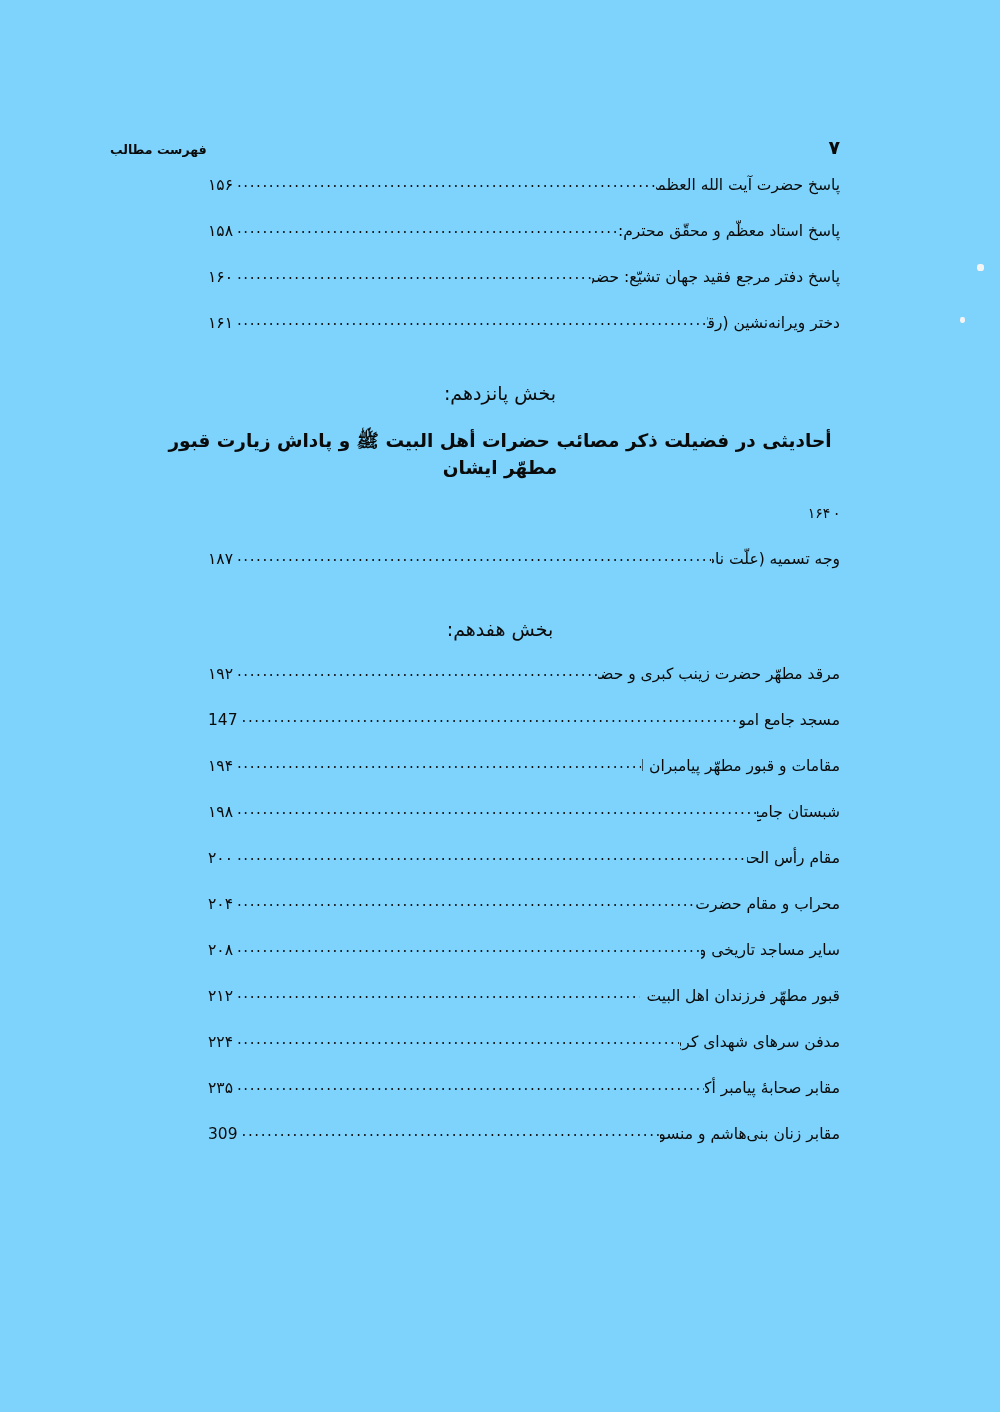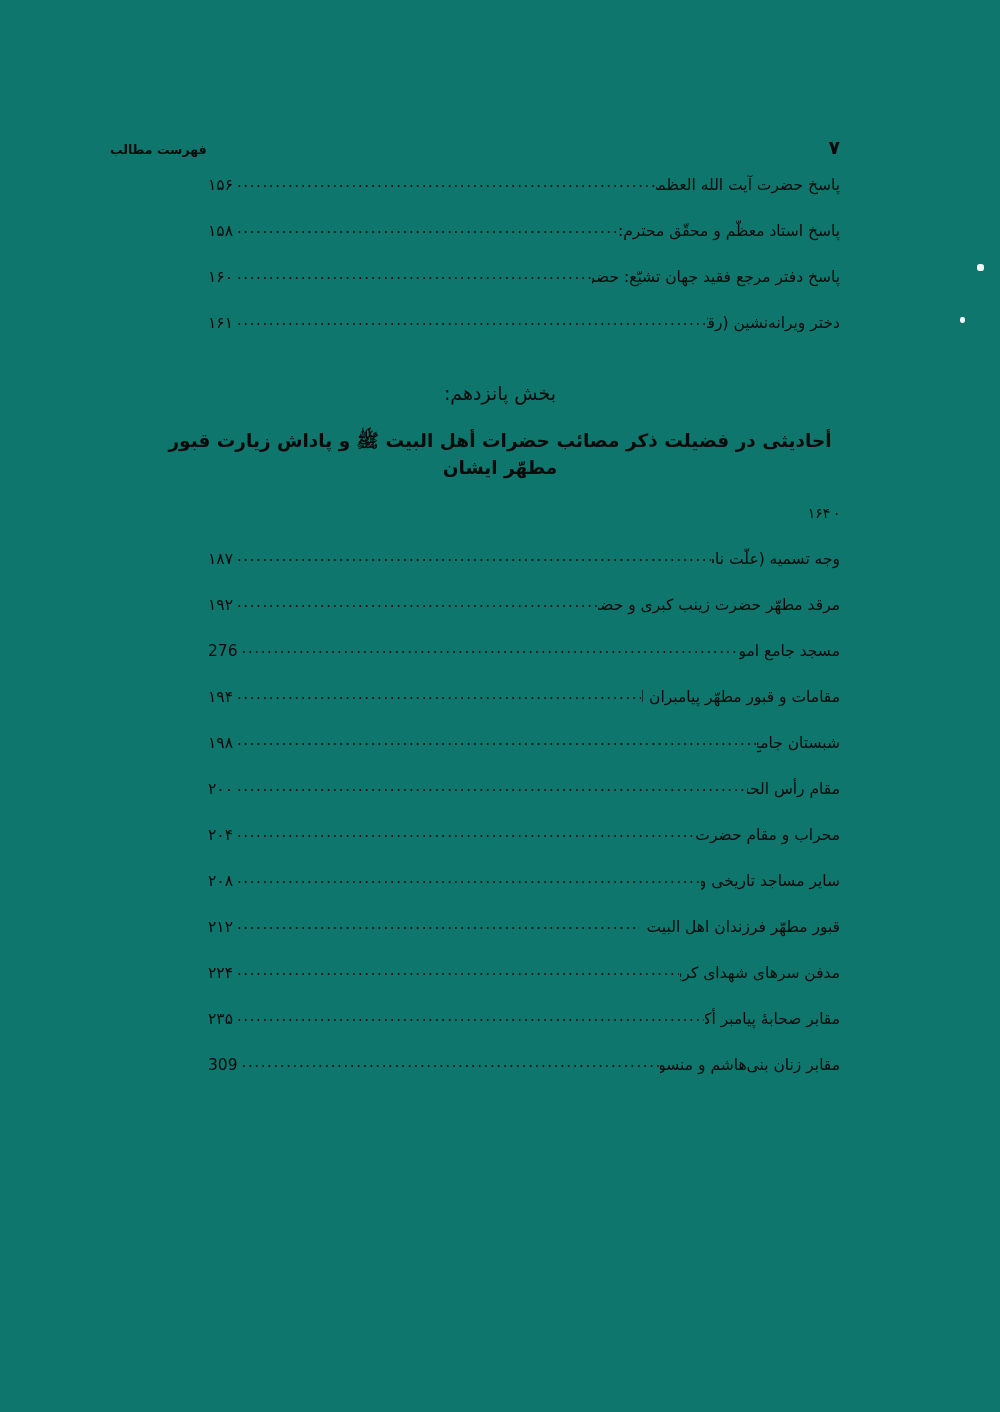--- a/index.html
+++ b/index.html
@@ -13,21 +13,21 @@
     height: 1412px;
     position: relative;
     font-family: "DejaVu Sans", "Liberation Sans", sans-serif;
     color: #0a0a0a;
     overflow: hidden;
   }
 
   .page {
     position: absolute;
     inset: 0;
-    background: #0f766e;
+    background: #7dd3fc;
   }
 
   
   .speck {
     position: absolute;
     background: #f4f4f4;
     border-radius: 40%;
     pointer-events: none;
   }
 
@@ -184,32 +184,33 @@
       <span class="page-no">۱۶۴</span>
     </div>
 
     <div class="toc-entry">
       <span class="label">وجه تسمیه (علّت نام‌گذاری) شام</span>
       <span class="leader">............................................................................................................................</span>
       <span class="page-no">۱۸۷</span>
     </div>
 
     <div class="part">
+      <div class="part-number">بخش هفدهم:</div>
     </div>
 
     <div>
       <div class="toc-entry">
         <span class="label">مرقد مطهّر حضرت زینب کبری و حضرت رقیّه خاتون ﷺ پایگاه و نماد تشیّع در شام</span>
         <span class="leader">............................................................................................................................</span>
         <span class="page-no">۱۹۲</span>
       </div>
       <div class="toc-entry">
         <span class="label">مسجد جامع  اموی دِمَشق</span>
         <span class="leader">............................................................................................................................</span>
-        <span class="page-no">276</span>
+        <span class="page-no">147</span>
       </div>
       <div class="toc-entry">
         <span class="label">مقامات و قبور مطهّر پیامبران الهی ﷺ در مسجد جامع اموی</span>
         <span class="leader">............................................................................................................................</span>
         <span class="page-no">۱۹۴</span>
       </div>
       <div class="toc-entry">
         <span class="label">شبستان جامع اموی</span>
         <span class="leader">............................................................................................................................</span>
         <span class="page-no">۱۹۸</span>

